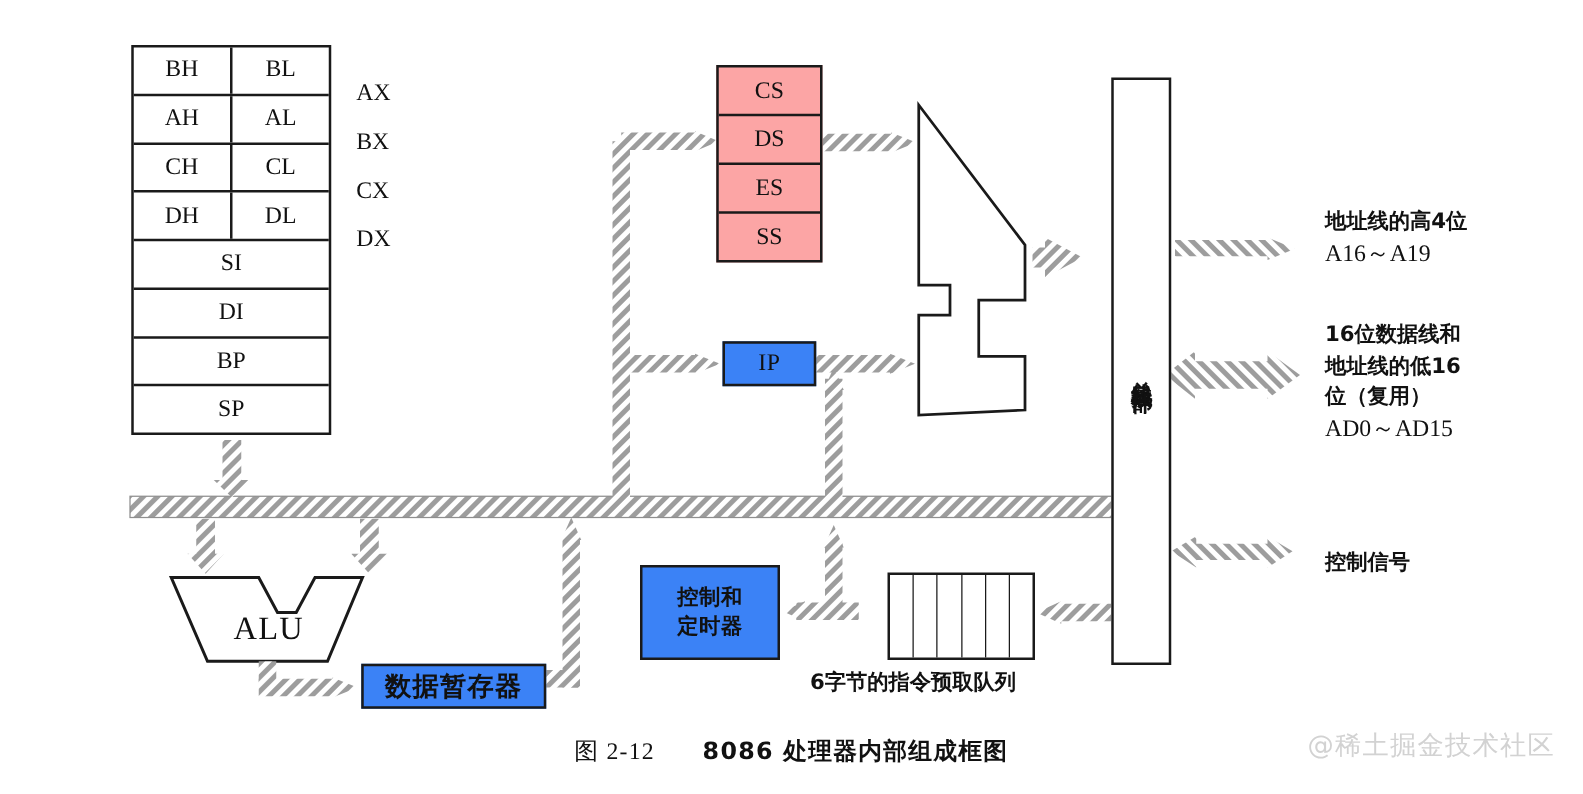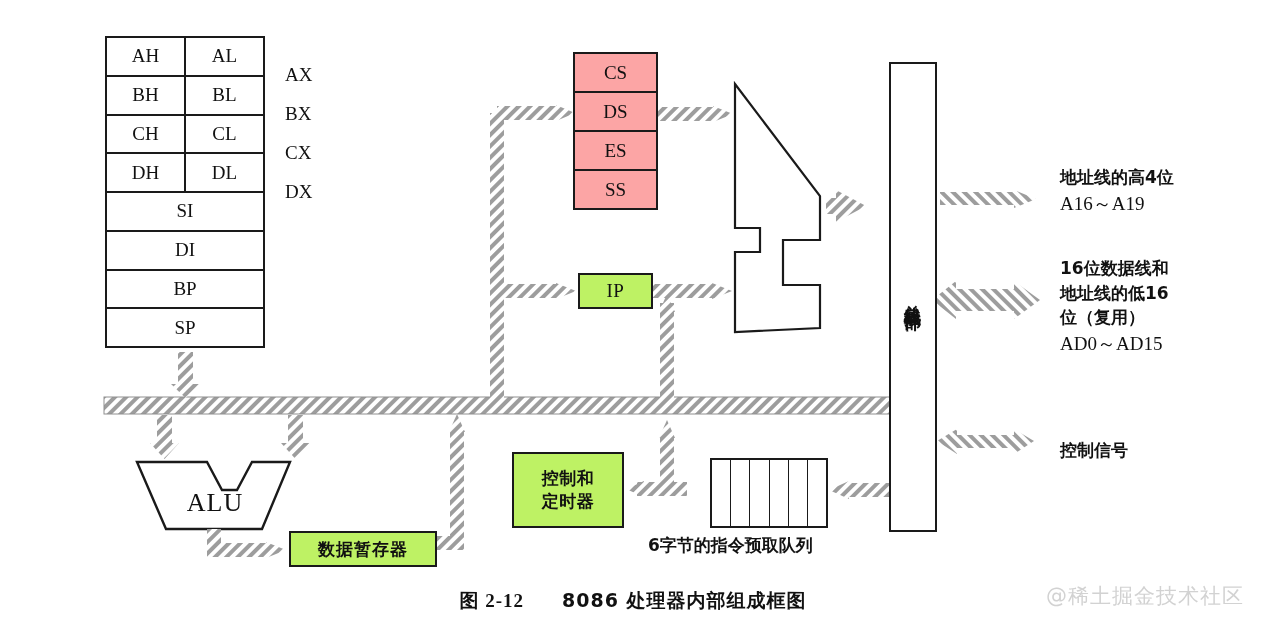--- a/index.html
+++ b/index.html
@@ -5,21 +5,21 @@
   html,body{margin:0;padding:0;background:#fff;}
   body{
     width:1266px;height:635px;position:relative;overflow:hidden;
     font-family:"Liberation Serif","DejaVu Serif",serif;
     color:#111;
   }
   #stage{position:absolute;inset:0;}
   svg.layer{position:absolute;left:0;top:0;width:1266px;height:635px;pointer-events:none;}
 
   .box{
-    position:absolute;border:2px solid #1a1a1a;background:#bef264;
+    position:absolute;border:2px solid #1a1a1a;background:#3b82f6;
     box-sizing:border-box;display:flex;align-items:center;justify-content:center;
     font-size:19px;letter-spacing:.5px;
   }
   .regfile{position:absolute;left:105px;top:36px;width:160px;height:312px;
     border:2px solid #1a1a1a;background:#fff;box-sizing:border-box;display:flex;flex-direction:column;}
   .reg-row{flex:1;display:flex;border-bottom:2px solid #1a1a1a;}
   .reg-row:last-child{border-bottom:none;}
   .reg-cell{flex:1;display:flex;align-items:center;justify-content:center;
     font-size:19px;border-right:2px solid #1a1a1a;}
   .reg-cell:last-child{border-right:none;}
@@ -40,41 +40,41 @@
   .biu-label{writing-mode:vertical-rl;text-orientation:upright;
     font-family:"DejaVu Sans","Liberation Sans",sans-serif;
     font-size:17px;font-weight:600;line-height:1.18;letter-spacing:2px;}
 
   .ctrlbox{left:512px;top:452px;width:112px;height:76px;}
   .ctrlbox .cn{font-family:"DejaVu Sans","Liberation Sans",sans-serif;
     font-size:17px;font-weight:600;line-height:1.35;text-align:center;}
 
   .tempbox{left:289px;top:531px;width:148px;height:36px;}
   .tempbox .cn{font-family:"DejaVu Sans","Liberation Sans",sans-serif;
-    font-size:17px;font-weight:600;letter-spacing:1px;}
+    font-size:21px;font-weight:600;letter-spacing:1px;}
 
   .queue{position:absolute;left:710px;top:458px;width:118px;height:70px;
     border:2px solid #1a1a1a;background:#fff;box-sizing:border-box;display:flex;}
   .qcell{flex:1;border-right:1.5px solid #1a1a1a;}
   .qcell:last-child{border-right:none;}
   .queue-cap{position:absolute;left:648px;top:534px;width:248px;text-align:left;
     font-family:"DejaVu Sans","Liberation Sans",sans-serif;font-size:17px;font-weight:600;}
 
   .alu-label{position:absolute;left:140px;top:488px;width:150px;text-align:center;
     font-size:26px;letter-spacing:1px;}
 
   .rlabel{position:absolute;left:1060px;
     font-family:"DejaVu Sans","Liberation Sans",sans-serif;
     font-size:17px;font-weight:600;line-height:1.45;}
   .rlabel .mono{font-family:"Liberation Serif","DejaVu Serif",serif;font-weight:400;font-size:19px;}
 
   .caption{position:absolute;left:0;top:588px;width:1266px;text-align:center;
     font-family:"DejaVu Sans","Liberation Sans",sans-serif;
     font-size:19px;font-weight:600;letter-spacing:1px;}
-  .caption .num{font-family:"Liberation Serif","DejaVu Serif",serif;font-weight:700;}
+  .caption .num{font-family:"Liberation Serif","DejaVu Serif",serif;font-weight:400;}
 
   .watermark{position:absolute;right:22px;top:582px;
     font-family:"DejaVu Sans","Liberation Sans",sans-serif;
     font-size:21px;color:#d2d2d2;letter-spacing:1px;}
 </style>
 </head>
 <body>
 
 <div id="stage">
 
@@ -181,26 +181,26 @@
 
     <g>
       <rect x="955" y="435" width="62" height="13" fill="url(#hatch2)"></rect>
       <polygon points="957,429 957,454 937,441" fill="url(#hatch2)"></polygon>
       <polygon points="1014,429 1014,454 1034,441" fill="url(#hatch2)"></polygon>
     </g>
   </svg>
 
   <div class="regfile">
     <div class="reg-row">
+      <div class="reg-cell">BH</div>
+      <div class="reg-cell">BL</div>
+    </div>
+    <div class="reg-row">
       <div class="reg-cell">AH</div>
       <div class="reg-cell">AL</div>
-    </div>
-    <div class="reg-row">
-      <div class="reg-cell">BH</div>
-      <div class="reg-cell">BL</div>
     </div>
     <div class="reg-row">
       <div class="reg-cell">CH</div>
       <div class="reg-cell">CL</div>
     </div>
     <div class="reg-row">
       <div class="reg-cell">DH</div>
       <div class="reg-cell">DL</div>
     </div>
     <div class="reg-row">

